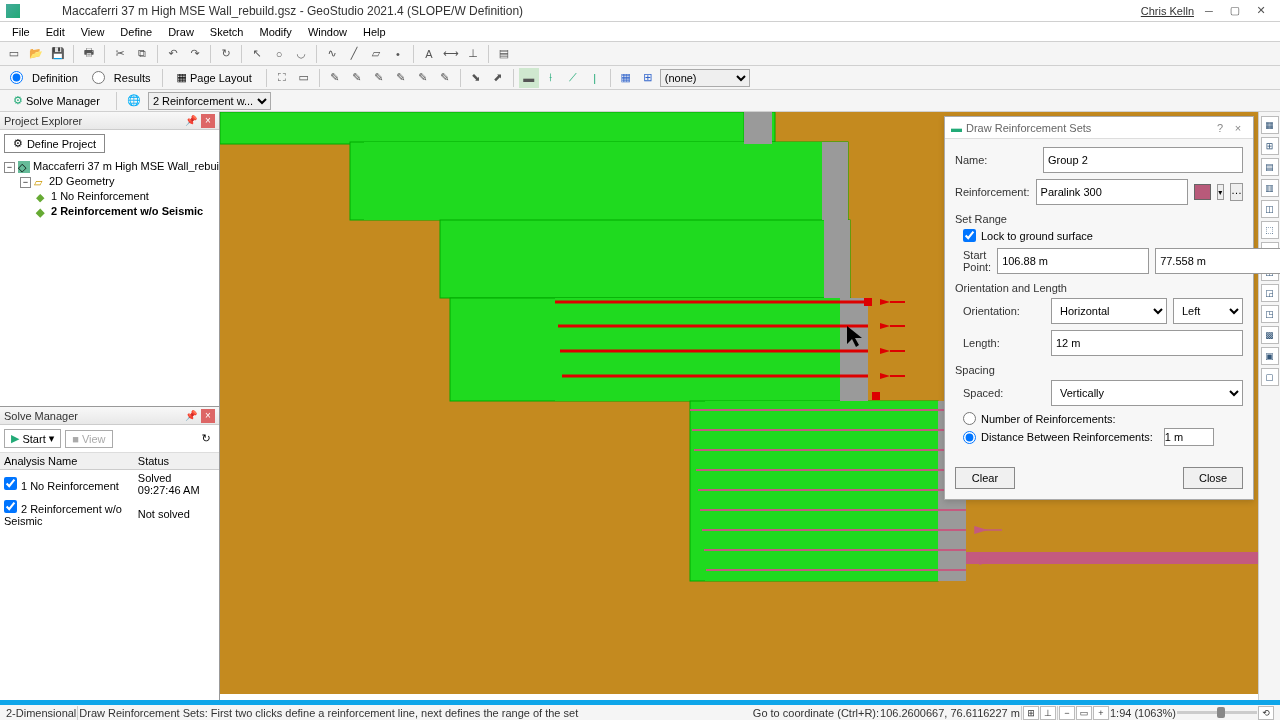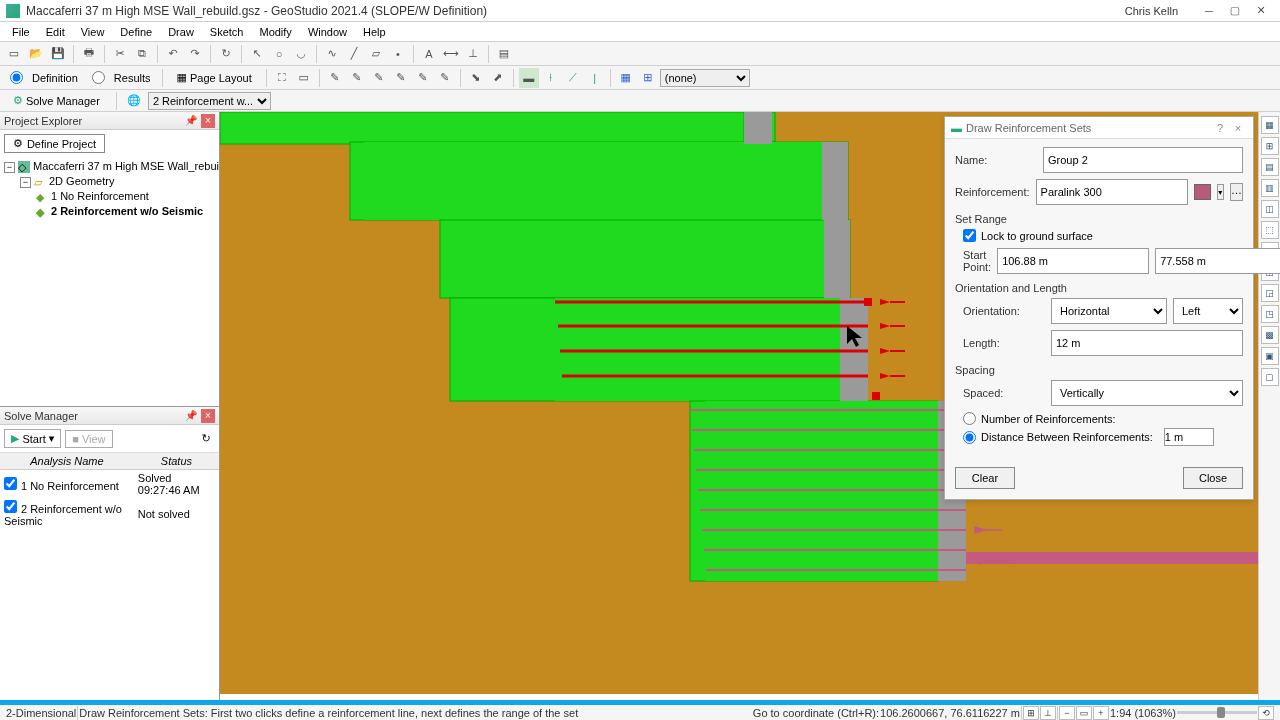--- a/index.html
+++ b/index.html
@@ -1,22 +1,22 @@
 <!DOCTYPE html>
 <html><head>
 <meta charset="utf-8">
 <style>
 * { margin: 0; padding: 0; box-sizing: border-box; font-family: "Segoe UI", Tahoma, sans-serif; font-size: 11px; }
 body { width: 1280px; height: 720px; overflow: hidden; background: #f0f0f0; display: flex; flex-direction: column; }
 
 
 .title-bar { height: 22px; background: #fff; display: flex; align-items: center; padding: 0 6px; border-bottom: 1px solid #d0d0d0; }
 .title-bar .app-icon { width: 14px; height: 14px; background: linear-gradient(135deg,#4a9,#2a7); margin-right: 6px; }
-.title-bar .title { flex: 1; font-size: 12px; color: #333; }
-.title-bar .user { color: #333; margin-right: 18px; }
+.title-bar .title { flex: 1; font-size: 12px; color: #333; margin-left: 36px; }
+.title-bar .user { color: #333; margin-right: 2px; text-decoration: underline; }
 .title-bar .win-btn { width: 26px; height: 18px; display: flex; align-items: center; justify-content: center; color: #555; cursor: pointer; }
 
 
 .menu-bar { height: 20px; background: #fff; display: flex; align-items: center; padding: 0 4px; border-bottom: 1px solid #d0d0d0; }
 .menu-bar .menu-item { padding: 2px 8px; cursor: pointer; }
 
 
 .toolbar { height: 24px; background: #f5f5f5; display: flex; align-items: center; padding: 0 4px; border-bottom: 1px solid #d0d0d0; gap: 2px; }
 .tb-btn { width: 20px; height: 20px; display: flex; align-items: center; justify-content: center; cursor: pointer; border: 1px solid transparent; color: #555; }
 .tb-sep { width: 1px; height: 18px; background: #ccc; margin: 0 3px; }
@@ -48,21 +48,21 @@
 .tree .lvl2 { padding-left: 16px; }
 .tree .lvl3 { padding-left: 32px; }
 .tree .bold { font-weight: bold; }
 
 .solve-mgr { flex: 1; display: flex; flex-direction: column; }
 .solve-ctrl { padding: 4px; display: flex; align-items: center; gap: 4px; border-bottom: 1px solid #ddd; }
 .solve-btn { display: flex; align-items: center; gap: 3px; border: 1px solid #aaa; padding: 2px 6px; background: #fff; cursor: pointer; }
 .solve-btn.disabled { color: #aaa; }
 .refresh { margin-left: auto; width: 18px; height: 18px; cursor: pointer; display: flex; align-items: center; justify-content: center; }
 .solve-table { width: 100%; border-collapse: collapse; }
-.solve-table th { text-align: center; font-weight: normal; background: #f0f0f0; border-bottom: 1px solid #ccc; padding: 2px 4px; font-style: italic; }
+.solve-table th { text-align: left; font-weight: normal; background: #f0f0f0; border-bottom: 1px solid #ccc; padding: 2px 4px; }
 .solve-table td { padding: 2px 4px; }
 .solve-table input[type=checkbox] { margin-right: 4px; }
 
 
 .canvas-wrap { flex: 1; position: relative; background: #fff; }
 .canvas { position: absolute; inset: 0; }
 
 
 .right-strip { width: 22px; background: #f5f5f5; border-left: 1px solid #ccc; display: flex; flex-direction: column; align-items: center; padding-top: 4px; gap: 3px; }
 .right-strip .rbtn { width: 18px; height: 18px; border: 1px solid #bbb; background: #fff; cursor: pointer; display:flex; align-items:center; justify-content:center; font-size:9px; color:#357; }

